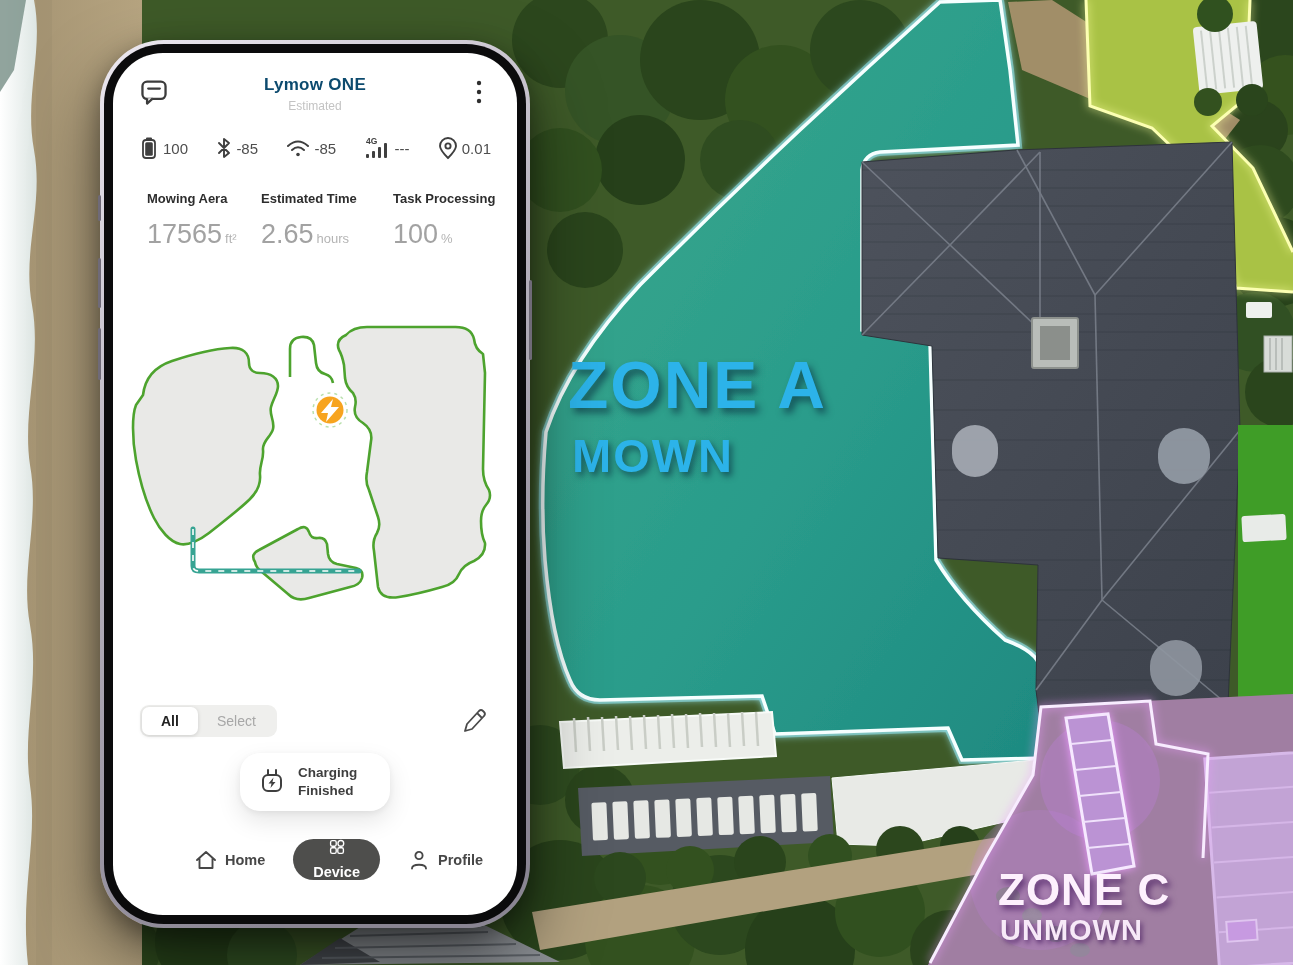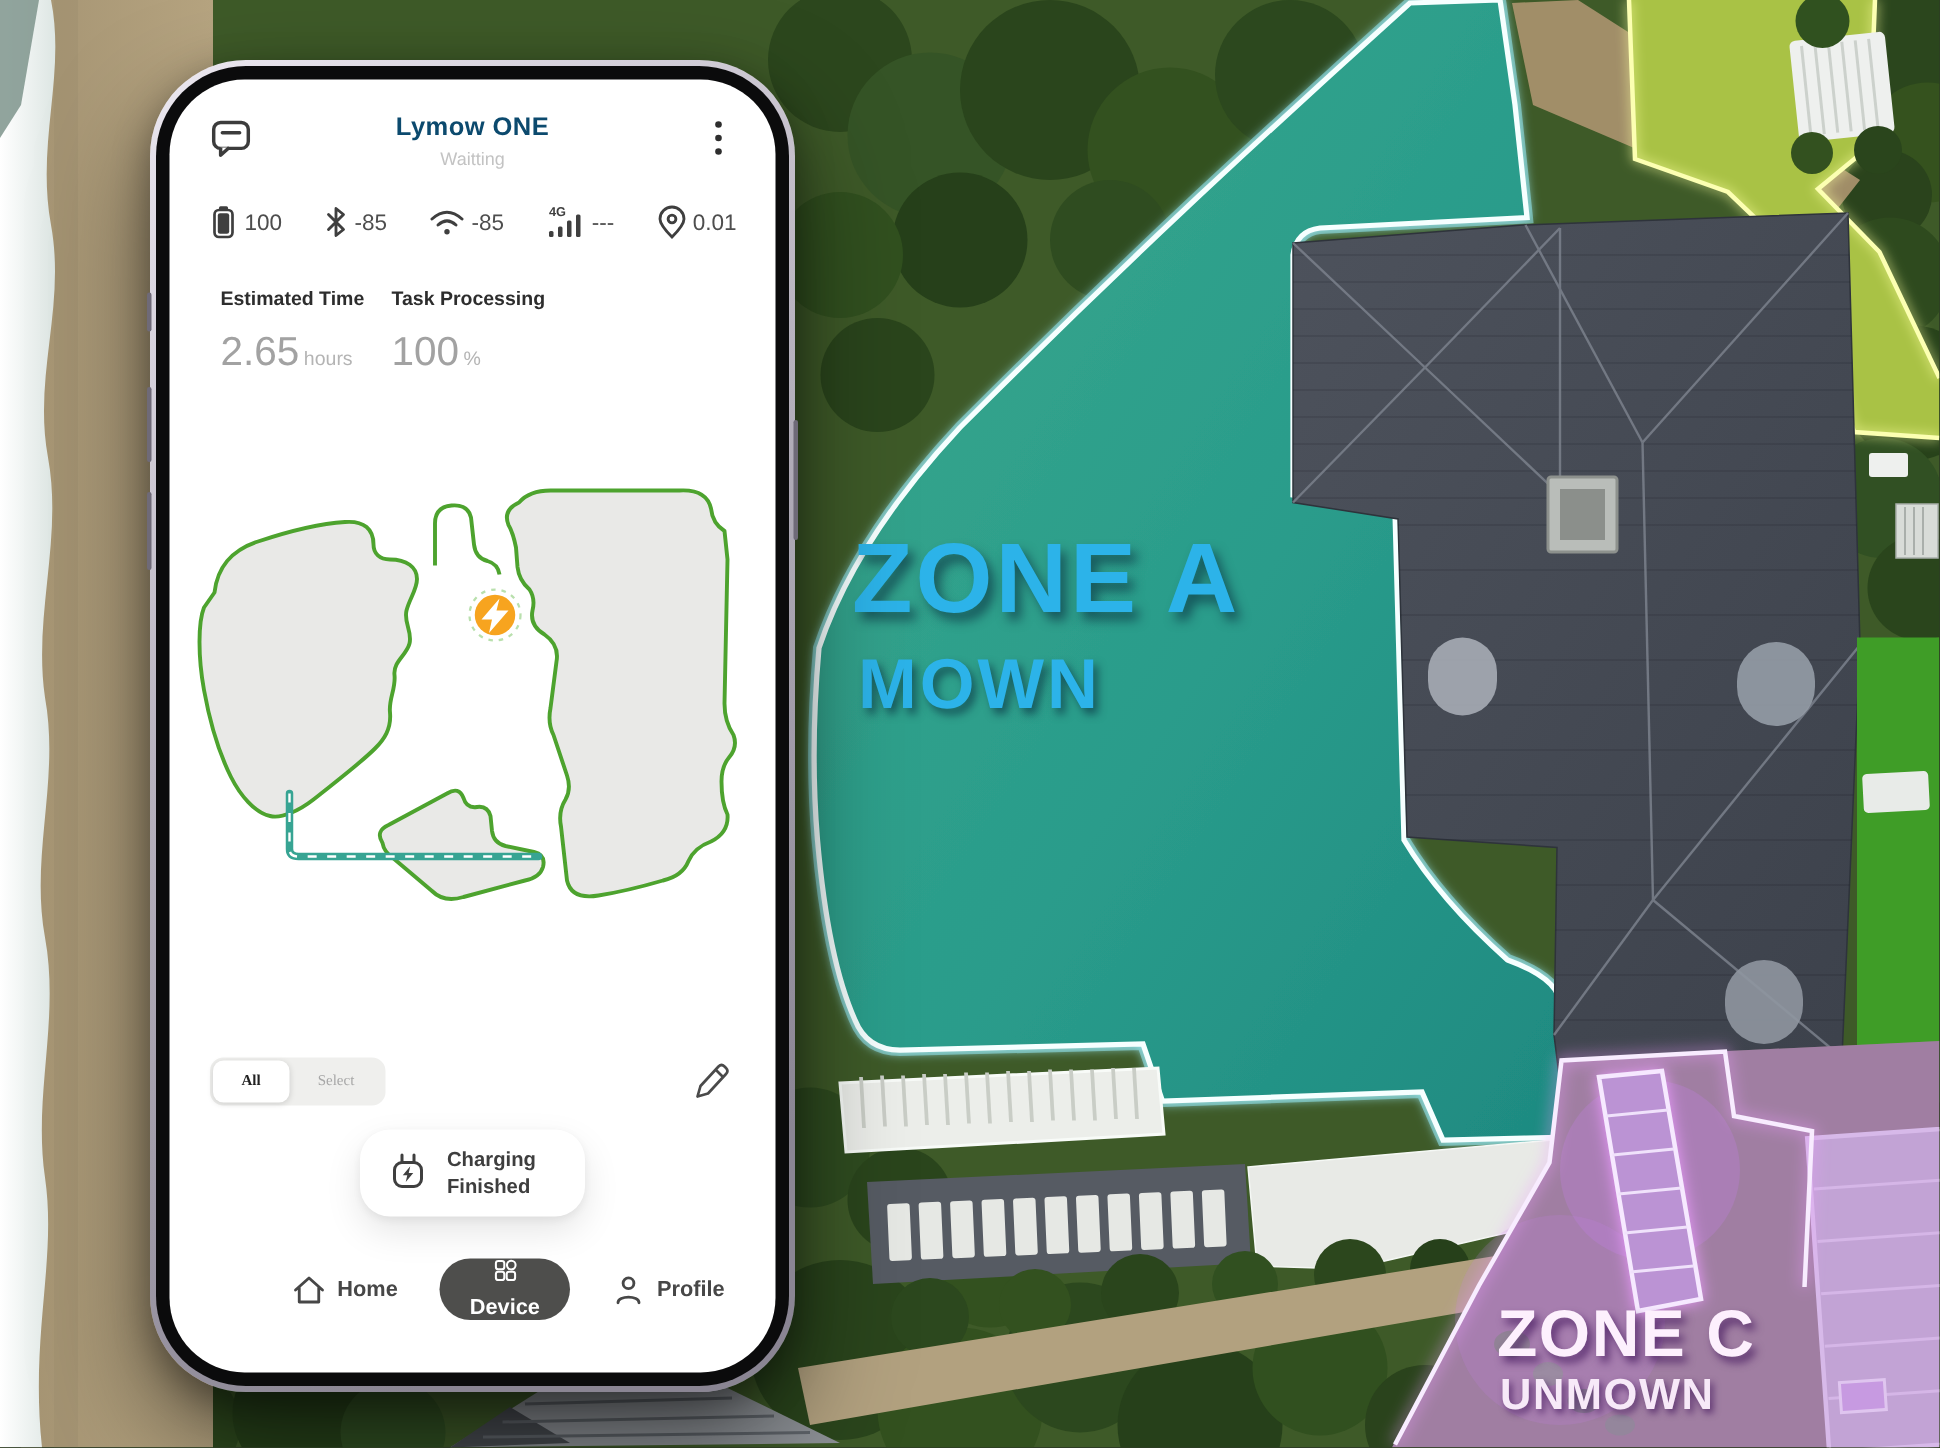--- a/index.html
+++ b/index.html
@@ -50,21 +50,21 @@
   .stat:nth-child(2){width:132px;}
   .stat-label{font-size:13px;font-weight:700;color:#2d2d2d;}
   .stat-valrow{margin-top:13px;color:#a2a2a2;font-size:27px;font-weight:400;}
   .stat-unit{font-size:13px;color:#b4b4b4;margin-left:3px;}
 
   .map{position:absolute;top:270px;left:0;width:404px;height:340px;}
 
   .tabsrow{position:absolute;top:652px;left:27px;right:27px;display:flex;
            justify-content:space-between;align-items:center;}
   .segment{display:flex;background:#efefed;border-radius:9px;padding:2px;}
-  .seg{height:28px;line-height:28px;padding:0 19px;font-size:10px;border-radius:7px;cursor:pointer;font-family:Liberation Serif, serif;}
+  .seg{height:28px;line-height:28px;padding:0 19px;font-size:14px;border-radius:7px;cursor:pointer;}
   .seg.active{background:#fff;color:#222;font-weight:700;box-shadow:0 1px 4px rgba(0,0,0,.14);}
   .seg.inactive{color:#a7a7a7;}
   .edit-btn{width:30px;height:30px;cursor:pointer;}
 
   .actions{position:absolute;top:700px;left:0;right:0;display:flex;justify-content:center;gap:36px;}
   .abtn{display:flex;align-items:center;gap:12px;background:#fff;border-radius:20px;
         padding:10px 18px;min-width:130px;min-height:58px;cursor:pointer;
         box-shadow:0 10px 24px rgba(0,0,0,.10),0 2px 6px rgba(0,0,0,.06);}
   .abtn .albl{font-size:13.5px;font-weight:700;color:#3e3e3e;line-height:1.3;width:74px;}
 
@@ -371,21 +371,21 @@
       <div class="screen">
 
         <div class="msg-btn">
           <svg width="30" height="30" viewBox="0 0 26 26">
             <rect x="3" y="4" width="20" height="15" rx="4" fill="none" stroke="#3c3c3c" stroke-width="2"></rect>
             <line x1="8" y1="10" x2="18" y2="10" stroke="#3c3c3c" stroke-width="2" stroke-linecap="round"></line>
             <path d="M7,18.5 L7,23 L12,18.5" fill="#ffffff" stroke="#3c3c3c" stroke-width="2" stroke-linejoin="round"></path>
           </svg>
         </div>
         <div class="page-title">Lymow ONE</div>
-        <div class="page-sub">Waitting</div>
+        <div class="page-sub">Estimated</div>
         <div class="kebab-btn">
           <svg width="6" height="26" viewBox="0 0 6 26">
             <circle cx="3" cy="4" r="2.2" fill="#2e2e2e"></circle>
               <circle cx="3" cy="13" r="2.2" fill="#2e2e2e"></circle>
             <circle cx="3" cy="22" r="2.2" fill="#2e2e2e"></circle>
           </svg>
         </div>
 
         <div class="statusbar">
           <div class="sitem">
@@ -423,20 +423,24 @@
           <div class="sitem">
             <svg width="20" height="24" viewBox="0 0 20 24">
               <path d="M10,2 C14.4,2 18,5.6 18,10 C18,14 12.5,19.5 10,22 C7.5,19.5 2,14 2,10 C2,5.6 5.6,2 10,2 Z" fill="none" stroke="#3f3f3f" stroke-width="1.9"></path>
               <circle cx="10" cy="10" r="2.6" fill="none" stroke="#3f3f3f" stroke-width="1.9"></circle>
             </svg>
             <span>0.01</span>
           </div>
         </div>
 
         <div class="stats">
+          <div class="stat">
+            <div class="stat-label">Mowing Aera</div>
+            <div class="stat-valrow"><span>17565</span><span class="stat-unit">ft²</span></div>
+          </div>
           <div class="stat">
             <div class="stat-label">Estimated Time</div>
             <div class="stat-valrow"><span>2.65</span><span class="stat-unit">hours</span></div>
           </div>
           <div class="stat">
             <div class="stat-label">Task Processing</div>
             <div class="stat-valrow"><span>100</span><span class="stat-unit">%</span></div>
           </div>
         </div>
 

